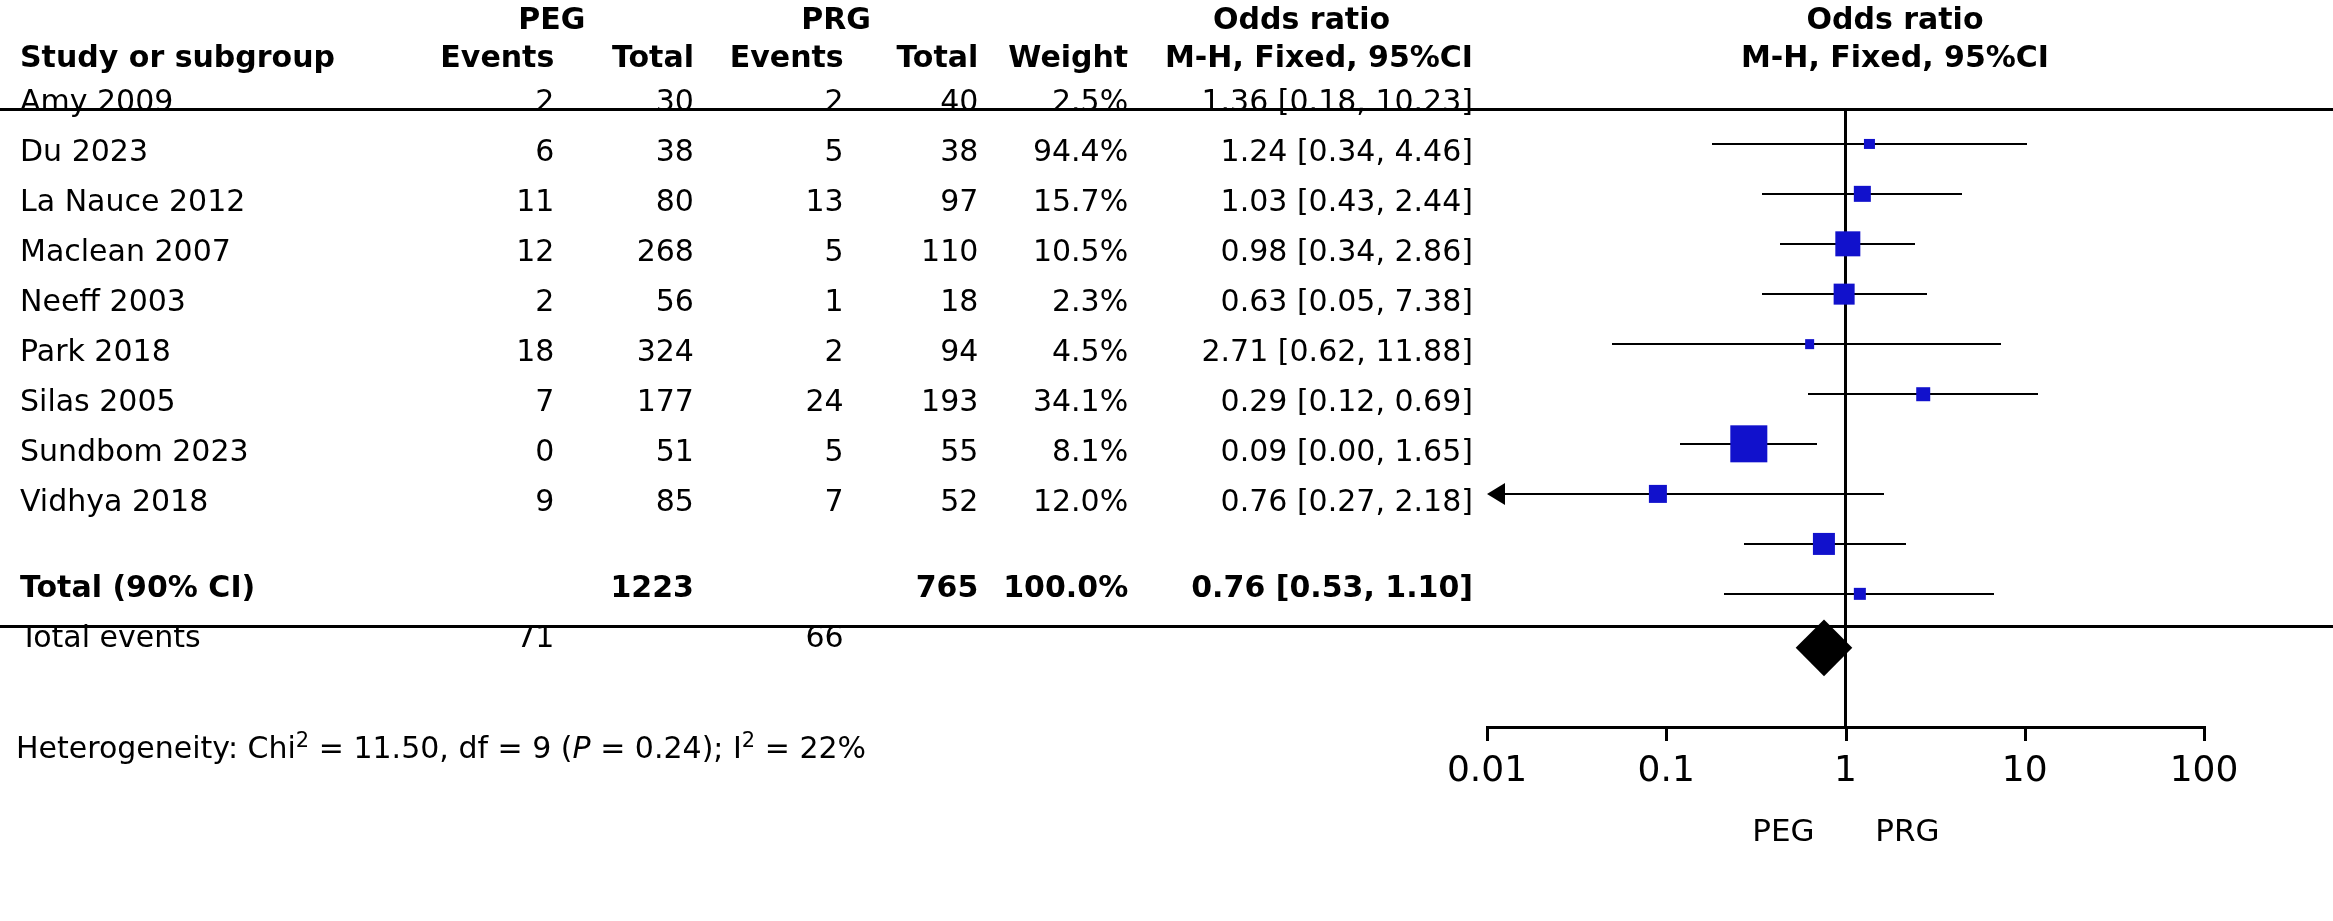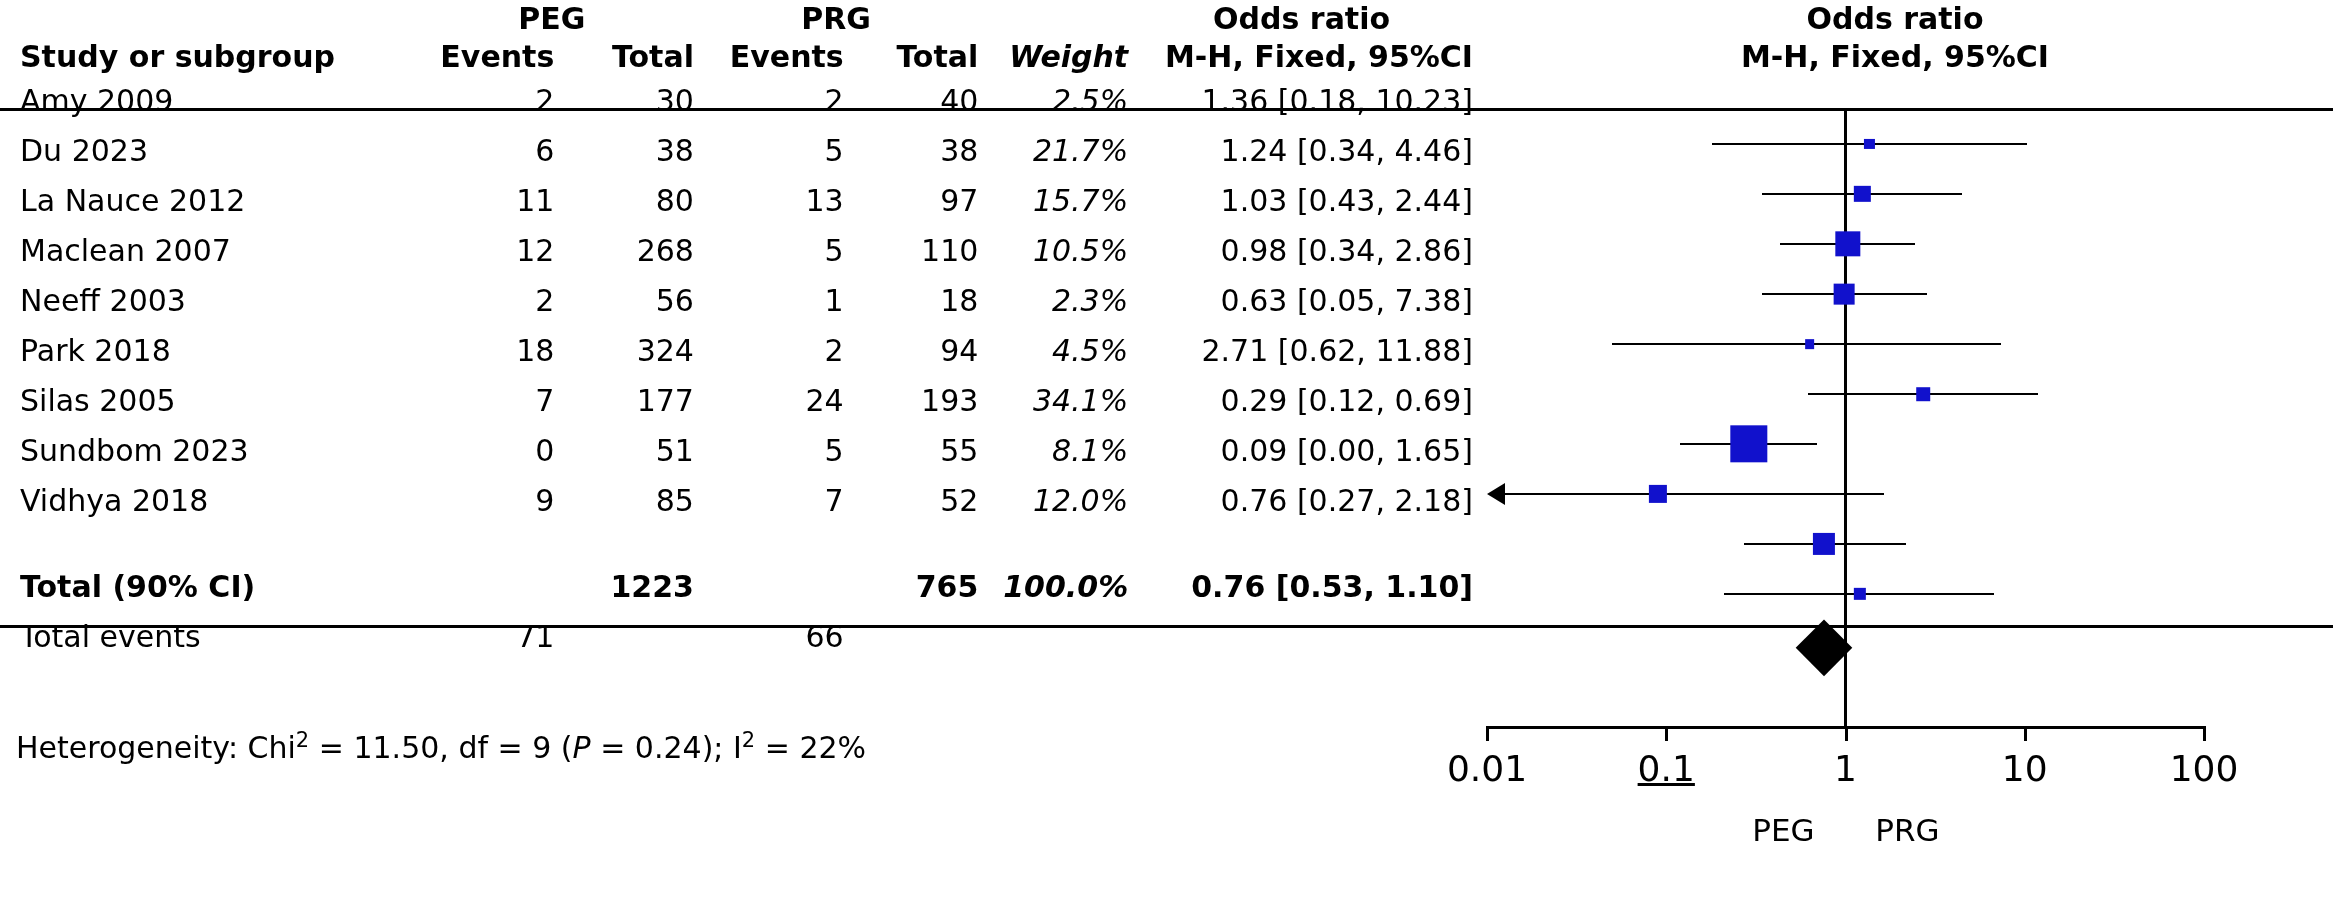--- a/index.html
+++ b/index.html
@@ -40,21 +40,21 @@
     padding: 0;
     line-height: 1.30;
     white-space: nowrap;
     height: 50px;
   }
   .col-study   { text-align: left;  width: 390px; }
   .col-ev1     { text-align: right; width: 145px; }
   .col-tot1    { text-align: right; width: 140px; }
   .col-ev2     { text-align: right; width: 150px; }
   .col-tot2    { text-align: right; width: 135px; }
-  .col-weight  { text-align: right; width: 150px; font-style: italic; }
+  .col-weight  { text-align: right; width: 150px; }
   .col-or      { text-align: right; width: 345px; padding-right: 2px !important; }
 
   .grp-head {
     text-align: center;
     font-weight: bold;
   }
   .hdr-row-2 th { padding-bottom: 4px; }
 
   .rule {
     position: absolute;
@@ -193,21 +193,21 @@
           <td class="col-tot2">40</td>
           <td class="col-weight">2.5%</td>
           <td class="col-or">1.36 [0.18, 10.23]</td>
         </tr>
         <tr>
           <td class="col-study">Du 2023</td>
           <td class="col-ev1">6</td>
           <td class="col-tot1">38</td>
           <td class="col-ev2">5</td>
           <td class="col-tot2">38</td>
-          <td class="col-weight">21.7%</td>
+          <td class="col-weight">94.4%</td>
           <td class="col-or">1.24 [0.34, 4.46]</td>
         </tr>
         <tr>
           <td class="col-study">La Nauce 2012</td>
           <td class="col-ev1">11</td>
           <td class="col-tot1">80</td>
           <td class="col-ev2">13</td>
           <td class="col-tot2">97</td>
           <td class="col-weight">15.7%</td>
           <td class="col-or">1.03 [0.43, 2.44]</td>
@@ -324,21 +324,21 @@
         <div class="ci" style="left: 278.572px; width: 162.596px; top: 543px;"></div>
         <div class="marker" style="width: 22.1703px; height: 22.1703px; left: 359.136px; top: 544px;"></div>
         <div class="ci" style="left: 259.008px; width: 269.914px; top: 593px;"></div>
         <div class="marker" style="width: 12.3106px; height: 12.3106px; left: 394.693px; top: 594px;"></div>
         <div class="diamond" style="width: 40.1942px; height: 40.1942px; left: 359.136px; top: 648px;"></div>
       </div>
     <div id="graph-axis">
         <div class="tick" style="left: 21px;"></div>
         <div class="ticklabel" style="left: 22px;">0.01</div>
         <div class="tick" style="left: 200.25px;"></div>
-        <div class="ticklabel" style="left: 201.25px; text-decoration: underline;">0.1</div>
+        <div class="ticklabel" style="left: 201.25px;">0.1</div>
         <div class="tick" style="left: 379.5px;"></div>
         <div class="ticklabel" style="left: 380.5px;">1</div>
         <div class="tick" style="left: 558.75px;"></div>
         <div class="ticklabel" style="left: 559.75px;">10</div>
         <div class="tick" style="left: 738px;"></div>
         <div class="ticklabel" style="left: 739px;">100</div>
         <div class="axis-foot" style="left: 318.5px;">PEG</div>
         <div class="axis-foot" style="left: 442.5px;">PRG</div>
       </div>
   </div>

